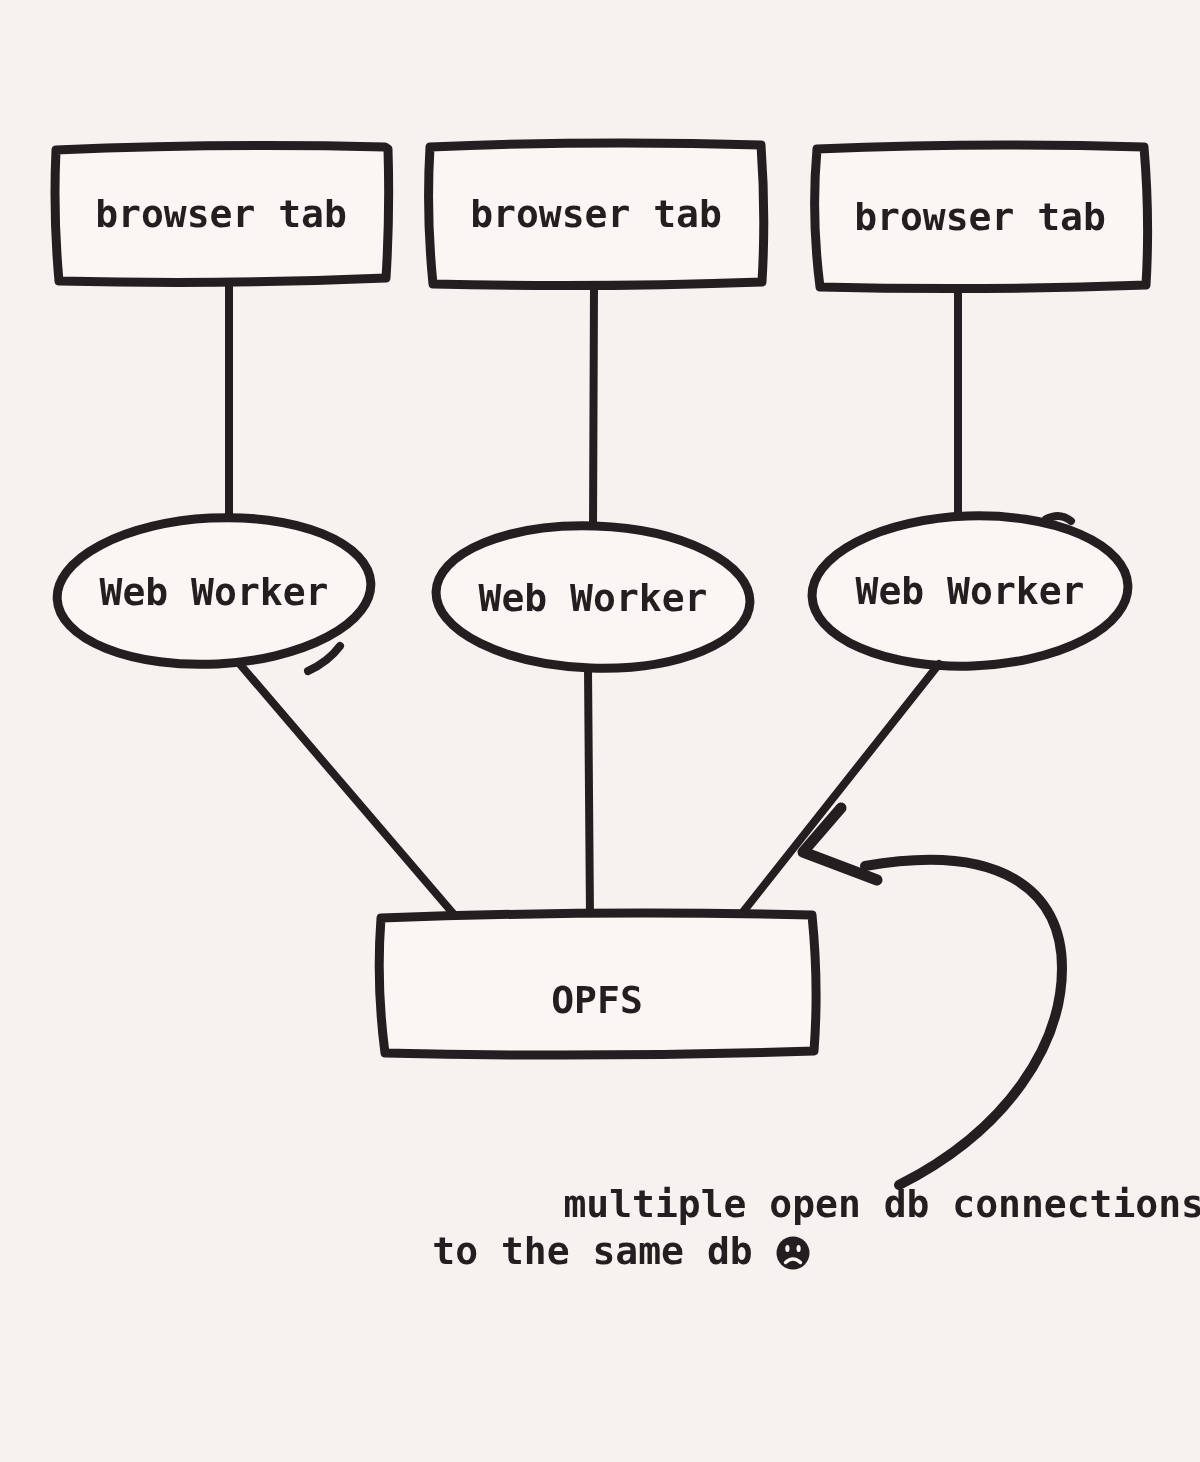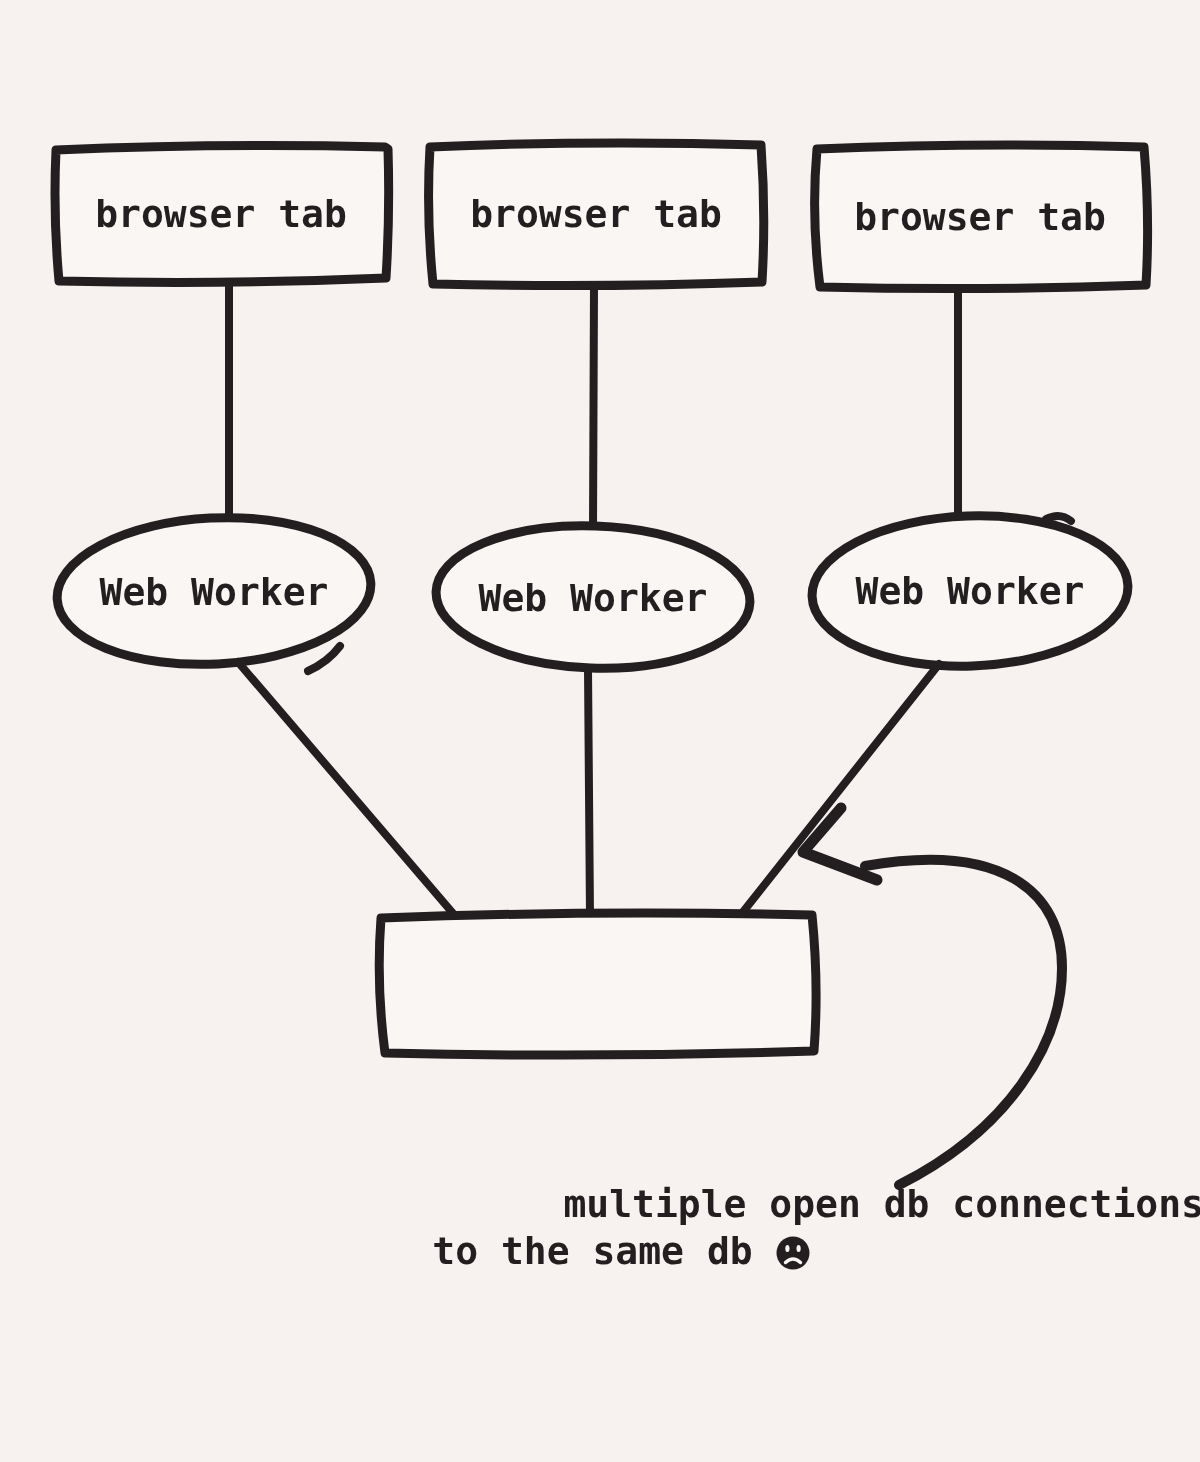--- a/index.html
+++ b/index.html
@@ -116,20 +116,21 @@
 
   <div class="label" style="left:221px; top:214px;">browser tab</div>
   <div class="label" style="left:596px; top:214px;">browser tab</div>
   <div class="label" style="left:980px; top:217px;">browser tab</div>
 
   <div class="label" style="left:214px; top:592px;">Web Worker</div>
   <div class="label" style="left:593px; top:598px;">Web Worker</div>
   <div class="label" style="left:970px; top:591px;">Web Worker</div>
 
   <div class="label two-line" style="left:597px; top:1000px;">
+    <div>OPFS</div>
   </div>
 
   <div class="caption">
     <div>multiple open db connections</div>
     <div class="cap-line2">
       <span>to the same db</span>
       <svg class="face-icon" viewBox="-18 -18 36 36">
         <circle cx="0" cy="0" r="16.5" fill="#231f20"></circle>
         <ellipse cx="-5.6" cy="-4.5" rx="2.1" ry="3.6" fill="#f9f6f3"></ellipse>
         <ellipse cx="5.6" cy="-4.5" rx="2.1" ry="3.6" fill="#f9f6f3"></ellipse>

